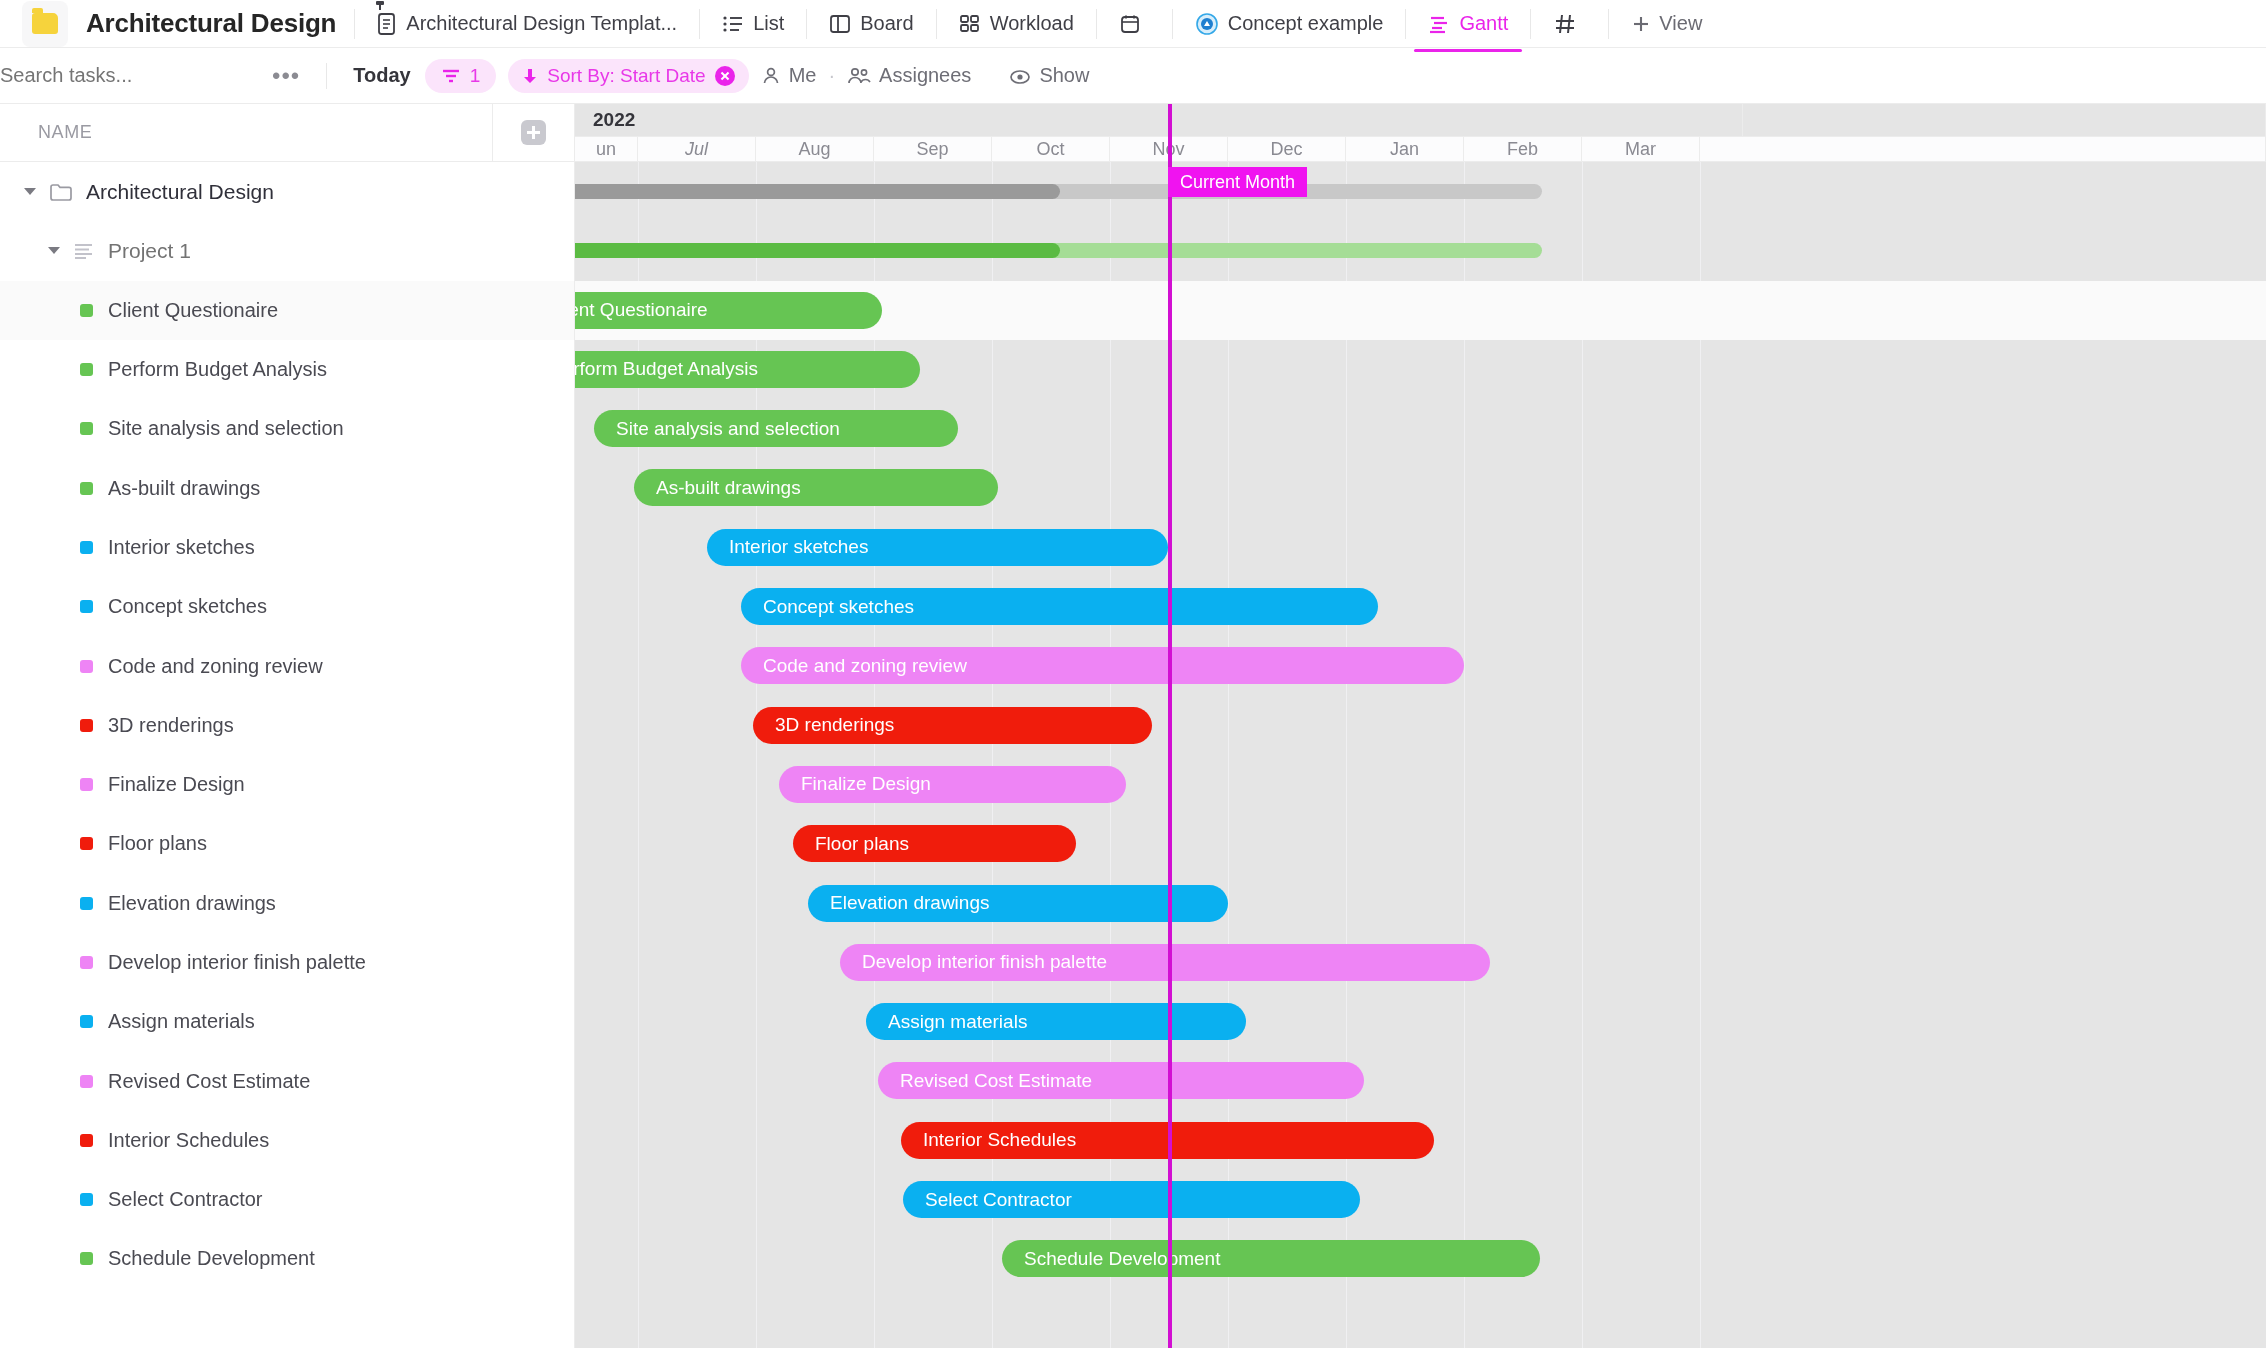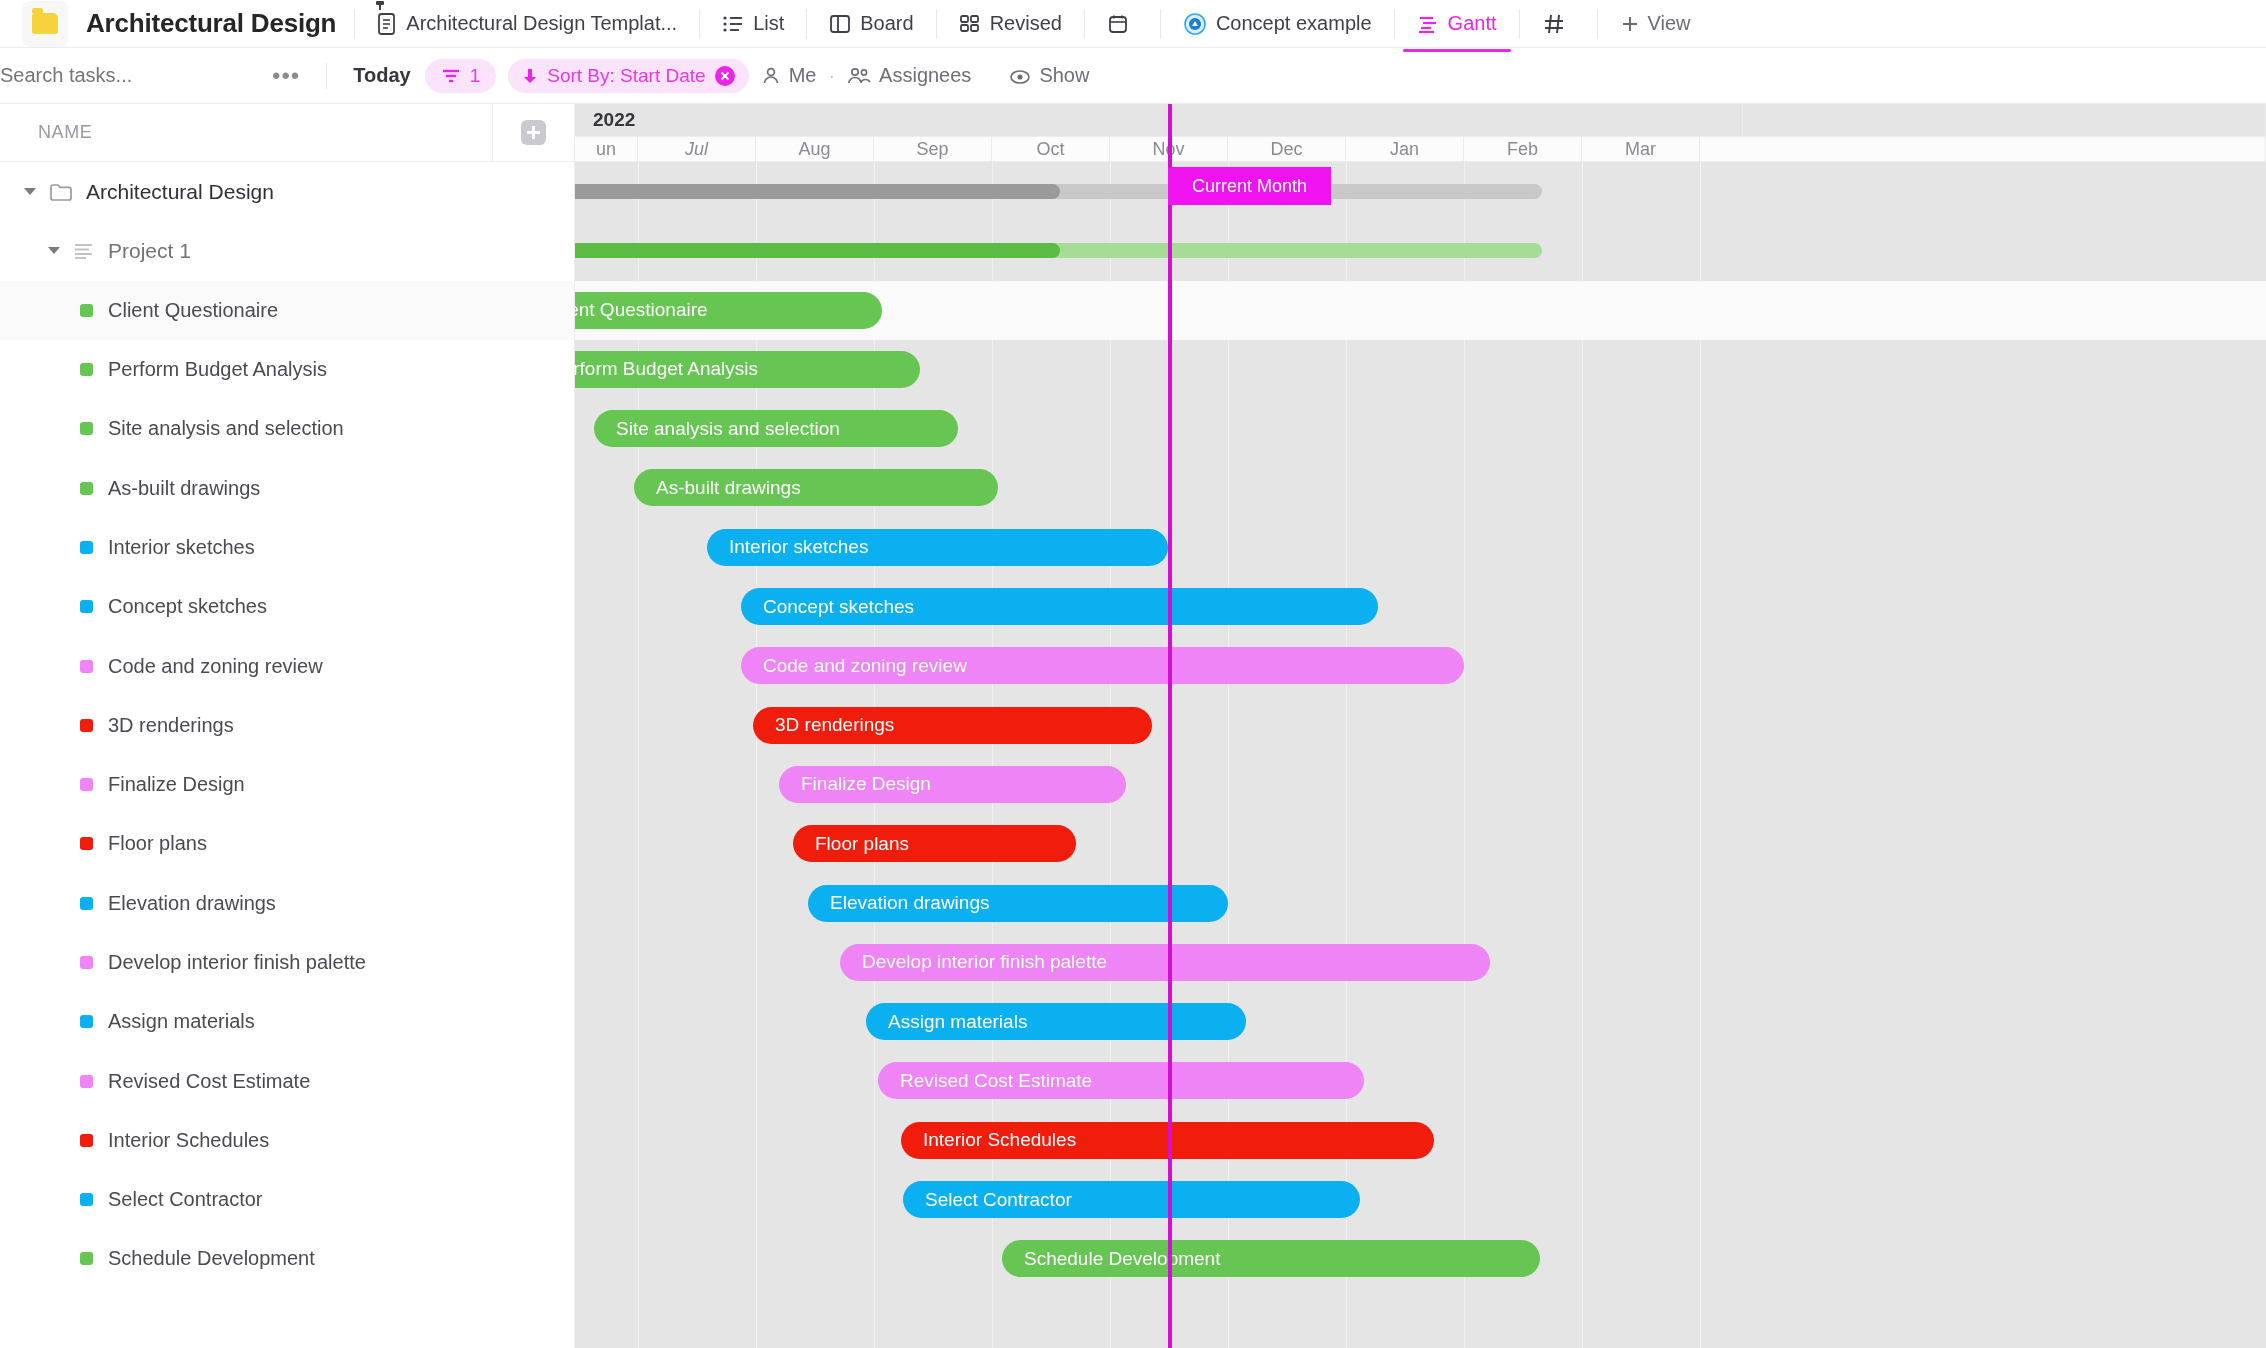--- a/index.html
+++ b/index.html
@@ -93,22 +93,22 @@
   .crow{ height:59.3px; position:relative; }
   .crow.alt{ background:#fafafa; }
 
   .sumbar{ position:absolute; height:15px; top:22px; border-radius:8px; }
   .sumbar .fill{ position:absolute; left:0; top:0; bottom:0; border-radius:8px; }
 
   .bar{ position:absolute; height:37px; top:11px; border-radius:19px; display:flex; align-items:center;
         color:#fff; font-size:19px; padding-left:22px; white-space:nowrap; overflow:hidden; cursor:pointer; }
 
   .todayline{ position:absolute; top:0; bottom:0; width:4px; background:#d20fd2; z-index:6; }
-  .todaybadge{ position:absolute; height:38px; background:#f013f0; color:#fff; font-size:18px;
-        display:flex; align-items:center; padding:0 24px; z-index:7; white-space:nowrap; }
+  .todaybadge{ position:absolute; height:30px; background:#f013f0; color:#fff; font-size:18px;
+        display:flex; align-items:center; padding:0 12px; z-index:7; white-space:nowrap; }
 </style>
 </head>
 <body>
 
 <div class="topbar">
   <div class="folder-chip">
     <div class="folder-ico"></div>
   </div>
   <div class="ws-title">Architectural Design</div>
   <div class="divider"></div>
@@ -154,21 +154,21 @@
 
   <div class="tab">
     <span>
       <svg class="ic" width="22" height="22" viewBox="0 0 22 22">
           <rect x="2" y="3" width="7" height="6" rx="1.4" fill="none" stroke="#3f3f46" stroke-width="1.8"></rect>
           <rect x="12" y="3" width="7" height="6" rx="1.4" fill="none" stroke="#3f3f46" stroke-width="1.8"></rect>
           <rect x="2" y="12" width="7" height="6" rx="1.4" fill="none" stroke="#3f3f46" stroke-width="1.8"></rect>
           <rect x="12" y="12" width="7" height="6" rx="1.4" fill="none" stroke="#3f3f46" stroke-width="1.8"></rect>
         </svg>
     </span>
-    <span class="lbl">Revised</span>
+    <span class="lbl">Workload</span>
   </div>
   <div class="divider"></div>
 
   <div class="tab">
     <span>
       <svg class="ic" width="22" height="22" viewBox="0 0 22 22">
           <rect x="3" y="4" width="16" height="15" rx="3" fill="none" stroke="#3f3f46" stroke-width="1.8"></rect>
           <line x1="3" y1="9" x2="19" y2="9" stroke="#3f3f46" stroke-width="1.6"></line>
           <line x1="7" y1="2.5" x2="7" y2="5.5" stroke="#3f3f46" stroke-width="1.8"></line>
           <line x1="15" y1="2.5" x2="15" y2="5.5" stroke="#3f3f46" stroke-width="1.8"></line>

